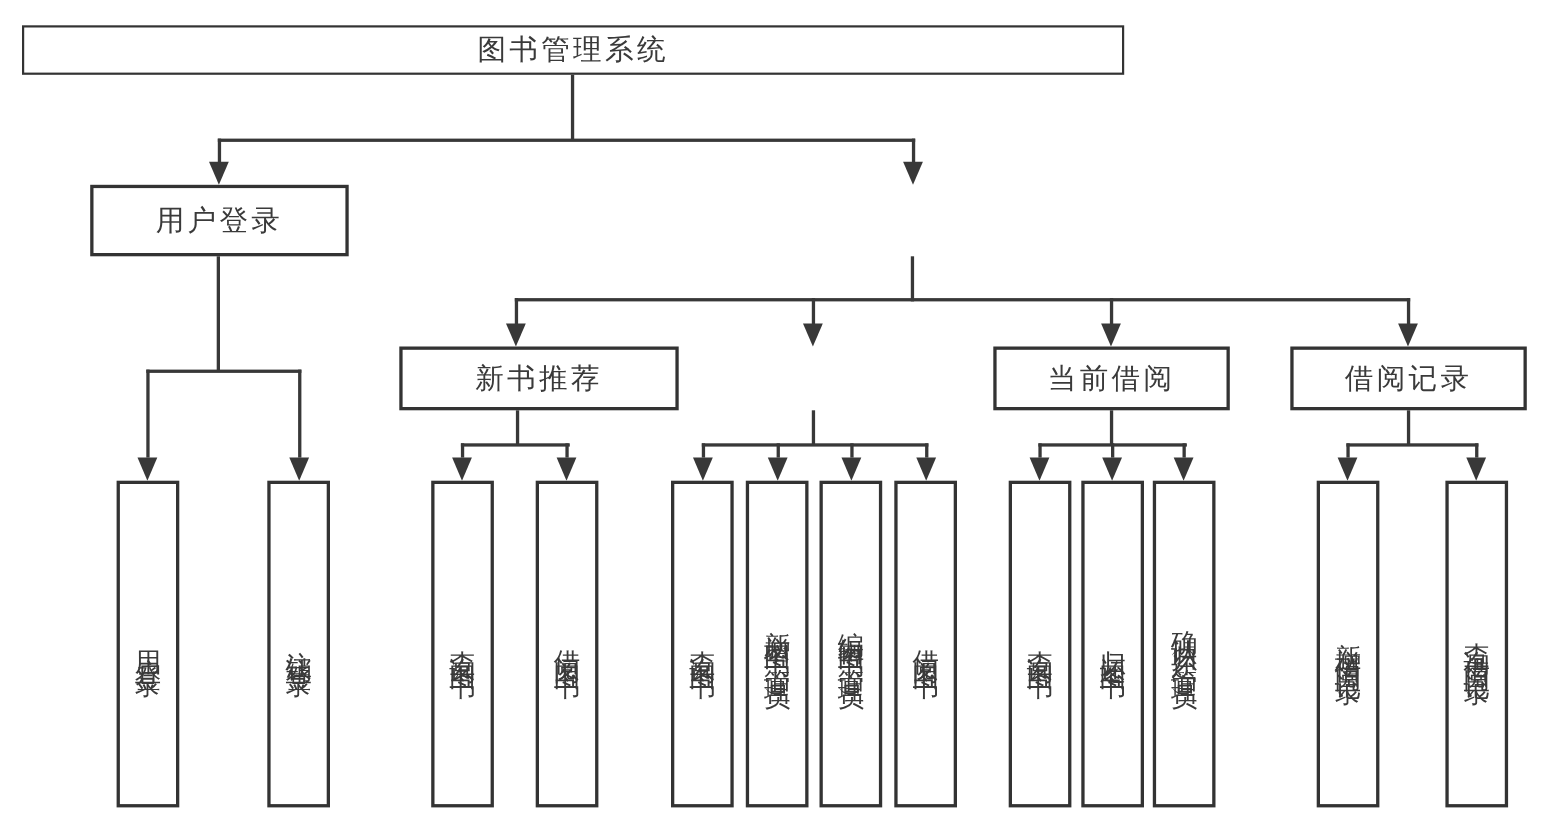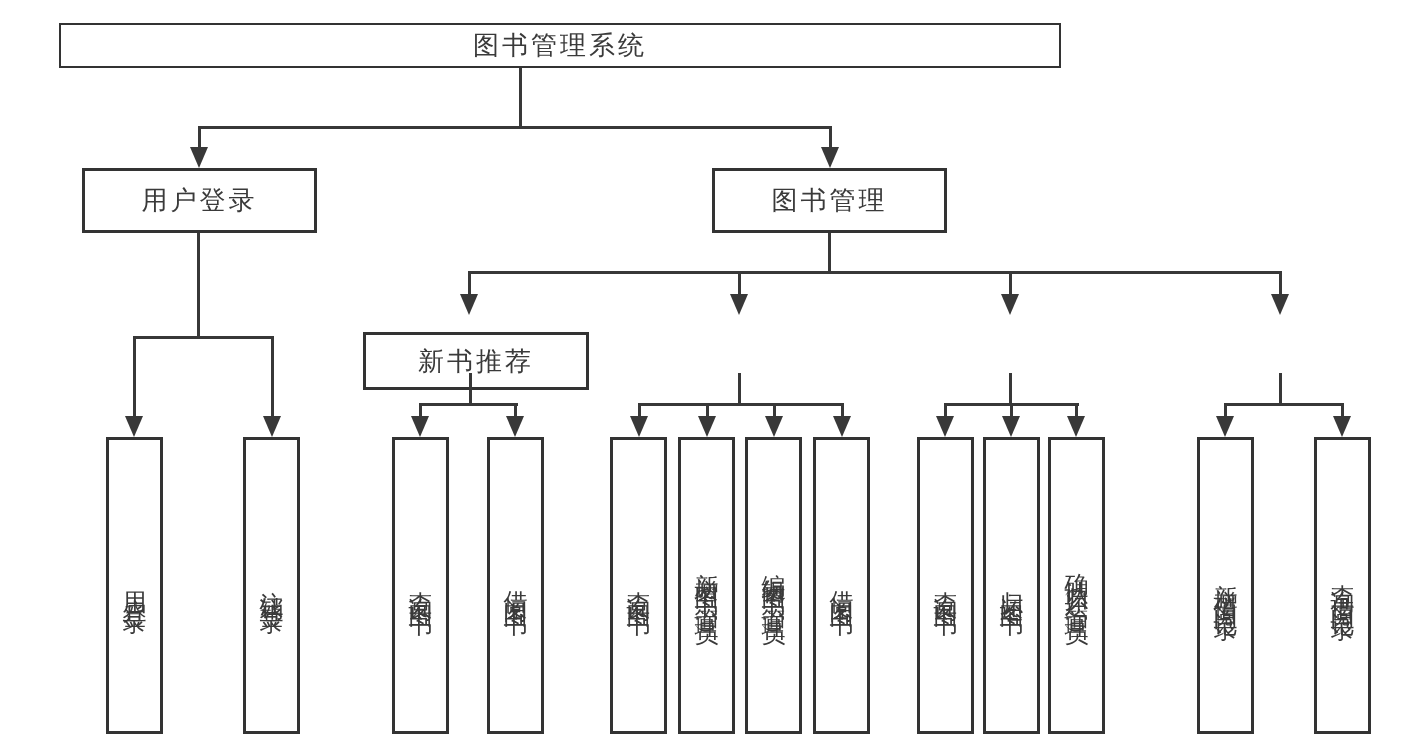--- a/index.html
+++ b/index.html
@@ -71,51 +71,52 @@
     color: #b9b9b9;
     letter-spacing: 1px;
     white-space: nowrap;
   }
 </style>
 </head>
 <body>
 
 <div class="diagram">
 
-  <div class="hbox rootbox" style="left:20px; top:23px; width:1002px; height:45px;margin-left:39px;">图书管理系统</div>
+  <div class="hbox rootbox" style="left:20px; top:23px; width:1002px; height:45px;">图书管理系统</div>
 
   <div class="line" style="left:519px; top:68px; width:3px; height:59px;"></div>
   <div class="line" style="left:198px; top:126px; width:634px; height:3px;"></div>
   <div class="line" style="left:198px; top:126px; width:3px; height:24px;"></div>
   <div class="arrow" style="left:190px; top:147px;"></div>
   <div class="line" style="left:829px; top:126px; width:3px; height:24px;"></div>
   <div class="arrow" style="left:821px; top:147px;"></div>
 
   <div class="hbox" style="left:82px; top:168px; width:235px; height:65px;">用户登录</div>
-  <div class="hbox" style="left:712px; top:168px; width:235px; height:65px;">图书管理</div>
 
   <div class="line" style="left:197px; top:233px; width:3px; height:104px;"></div>
   <div class="line" style="left:133px; top:336px; width:141px; height:3px;"></div>
   <div class="line" style="left:133px; top:336px; width:3px; height:80px;"></div>
   <div class="arrow" style="left:125px; top:416px;"></div>
   <div class="line" style="left:271px; top:336px; width:3px; height:80px;"></div>
   <div class="arrow" style="left:263px; top:416px;"></div>
 
   <div class="line" style="left:828px; top:233px; width:3px; height:41px;"></div>
   <div class="line" style="left:468px; top:271px; width:814px; height:3px;"></div>
   <div class="line" style="left:468px; top:271px; width:3px; height:24px;"></div>
   <div class="arrow" style="left:460px; top:294px;"></div>
   <div class="line" style="left:738px; top:271px; width:3px; height:24px;"></div>
   <div class="arrow" style="left:730px; top:294px;"></div>
   <div class="line" style="left:1009px; top:271px; width:3px; height:24px;"></div>
   <div class="arrow" style="left:1001px; top:294px;"></div>
   <div class="line" style="left:1279px; top:271px; width:3px; height:24px;"></div>
   <div class="arrow" style="left:1271px; top:294px;"></div>
 
-  <div class="hbox" style="left:363px; top:332px; width:226px; height:58px;">新书推荐</div>
+  <div class="hbox" style="left:363px; top:315px; width:254px; height:58px;">新书推荐</div>
+  <div class="hbox" style="left:903px; top:315px; width:215px; height:58px;">当前借阅</div>
+  <div class="hbox" style="left:1173px; top:315px; width:215px; height:58px;">借阅记录</div>
 
   <div class="line" style="left:469px; top:373px; width:3px; height:31px;"></div>
   <div class="line" style="left:419px; top:403px; width:99px; height:3px;"></div>
   <div class="line" style="left:419px; top:403px; width:3px; height:13px;"></div>
   <div class="arrow" style="left:411px; top:416px;"></div>
   <div class="line" style="left:514px; top:403px; width:3px; height:13px;"></div>
   <div class="arrow" style="left:506px; top:416px;"></div>
 
   <div class="line" style="left:738px; top:373px; width:3px; height:31px;"></div>
   <div class="line" style="left:638px; top:403px; width:206px; height:3px;"></div>

